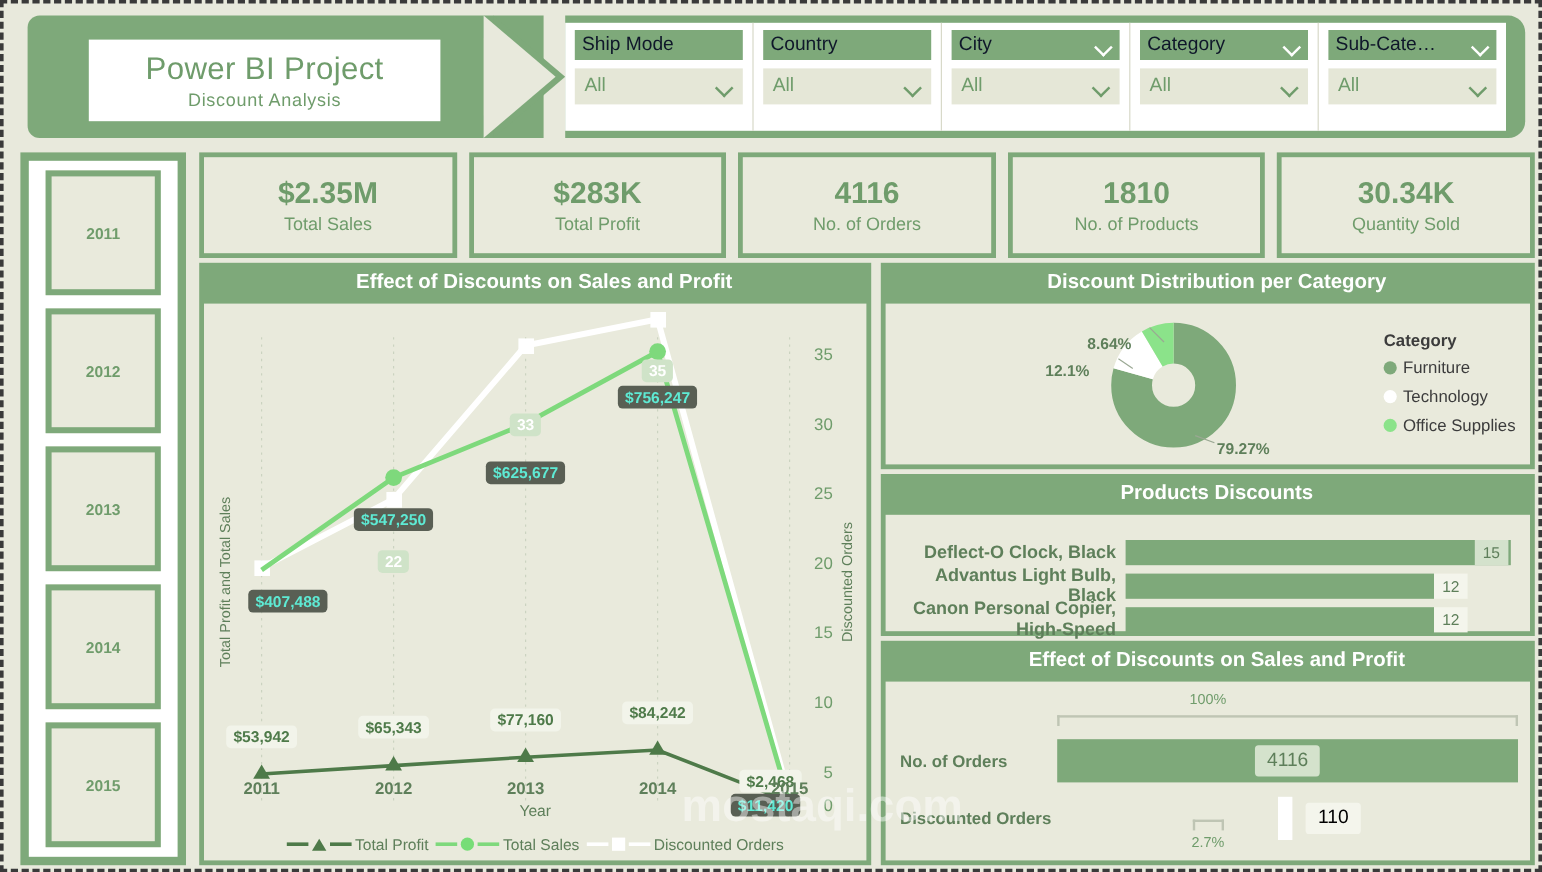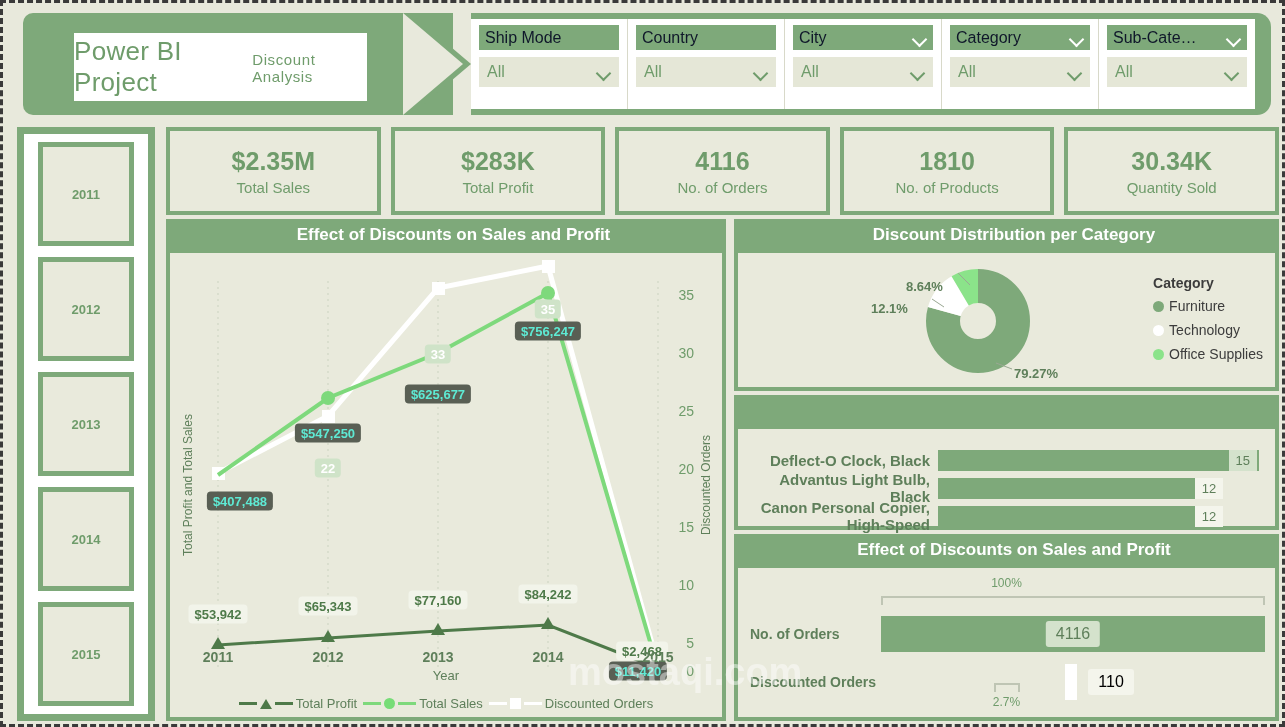--- a/index.html
+++ b/index.html
@@ -35,21 +35,21 @@
   .title-arrow-notch {
     position: absolute; left: 392px; top: 4px;
     width: 0; height: 0;
     border-top: 51px solid transparent;
     border-bottom: 51px solid transparent;
     border-left: 60px solid #E8E9DC;
   }
   .title-card {
     position: absolute; left: 63px; top: 24px; width: 293px; height: 68px;
     background: #FFFFFF;
-    display: flex; flex-direction: row;
+    display: flex; flex-direction: column;
     align-items: center; justify-content: center;
   }
   .title-main { font-size: 26px; color: #6F9C6B; letter-spacing: .3px; }
   .title-sub { font-size: 15px; color: #6F9C6B; margin-top: 2px; letter-spacing: .6px; }
 
   .filters-wrap {
     position: absolute; left: 460px; top: 4px; width: 800px; height: 102px;
     background: #7EA97A; border-radius: 0 14px 14px 0;
   }
   .filters-inner {
@@ -521,20 +521,21 @@
         <div class="dl-row">
           <span class="dot" style="background:#8BE38A"></span>
           <span>Office Supplies</span>
         </div>
       </div>
 
     </div>
   </div>
 
   <div class="panel products">
+    <div class="panel-title">Products Discounts</div>
     <div class="panel-body" style="padding-top:20px">
 
       <div class="prod-row">
         <div class="prod-name">Deflect-O Clock, Black</div>
         <div class="prod-track">
           <div class="prod-bar" style="width:100%"></div>
           <div class="prod-val hl" style="right:2px">15</div>
         </div>
       </div>
 

